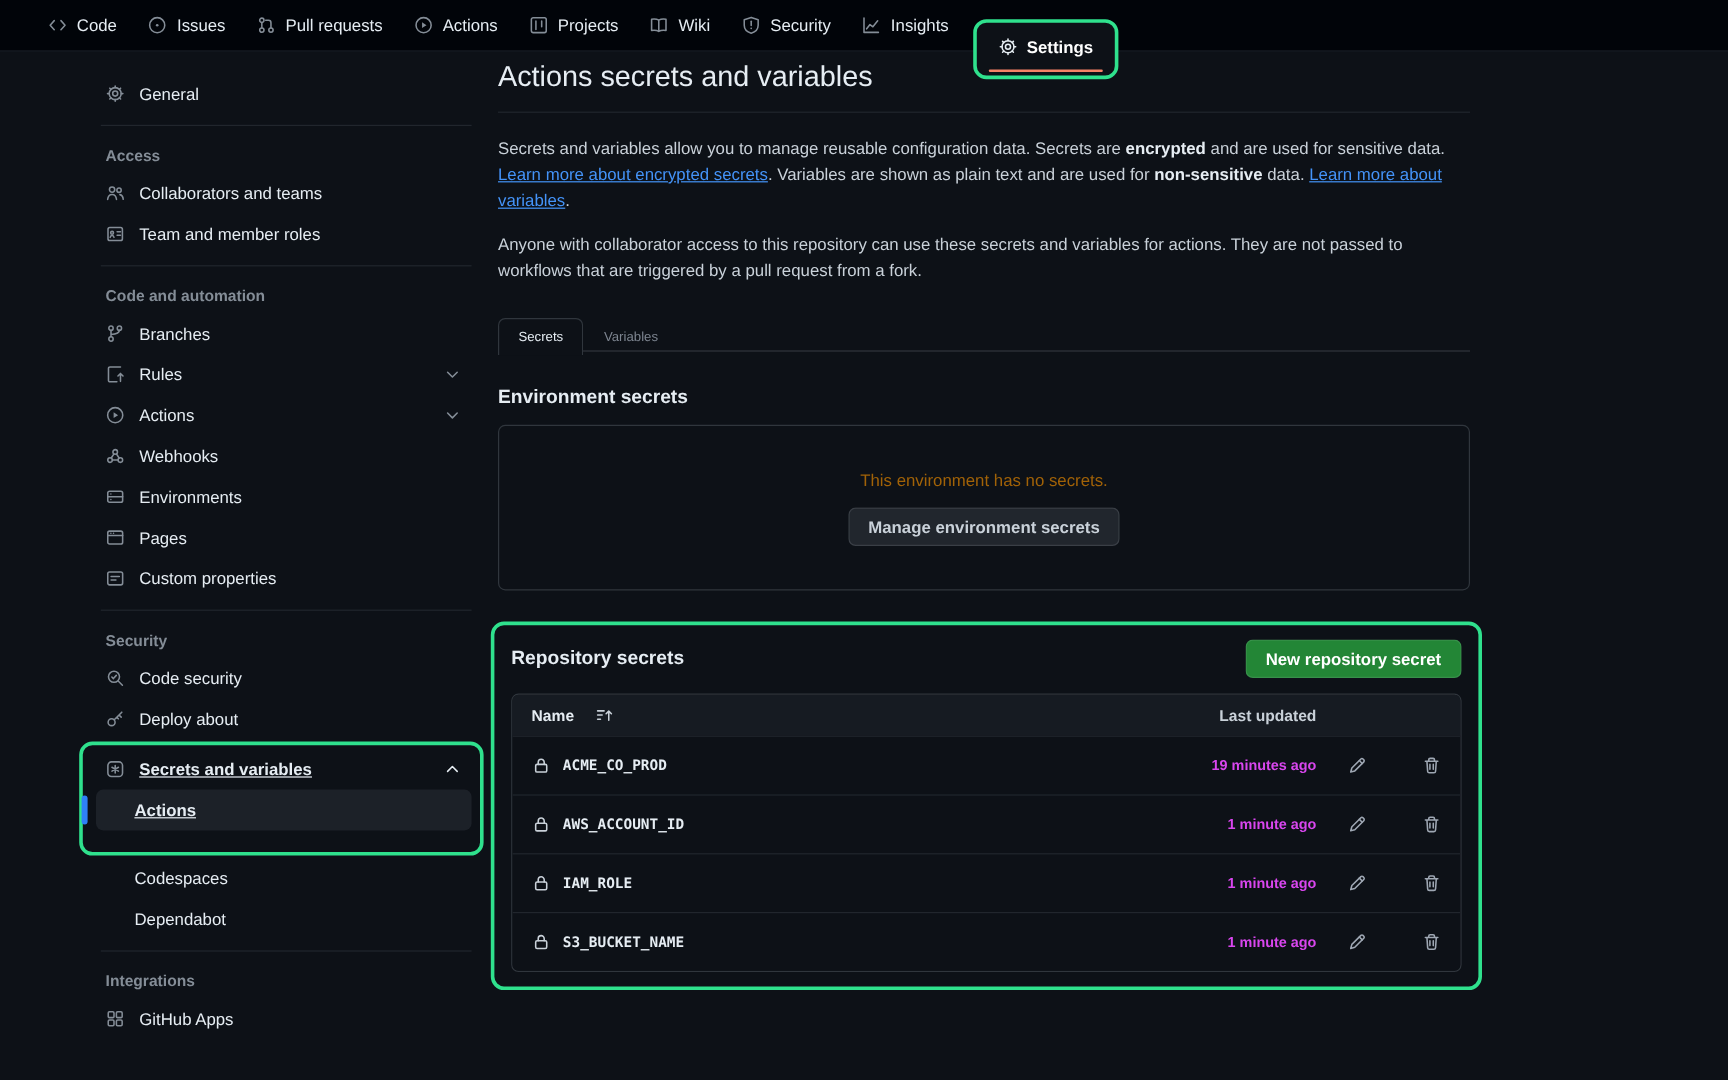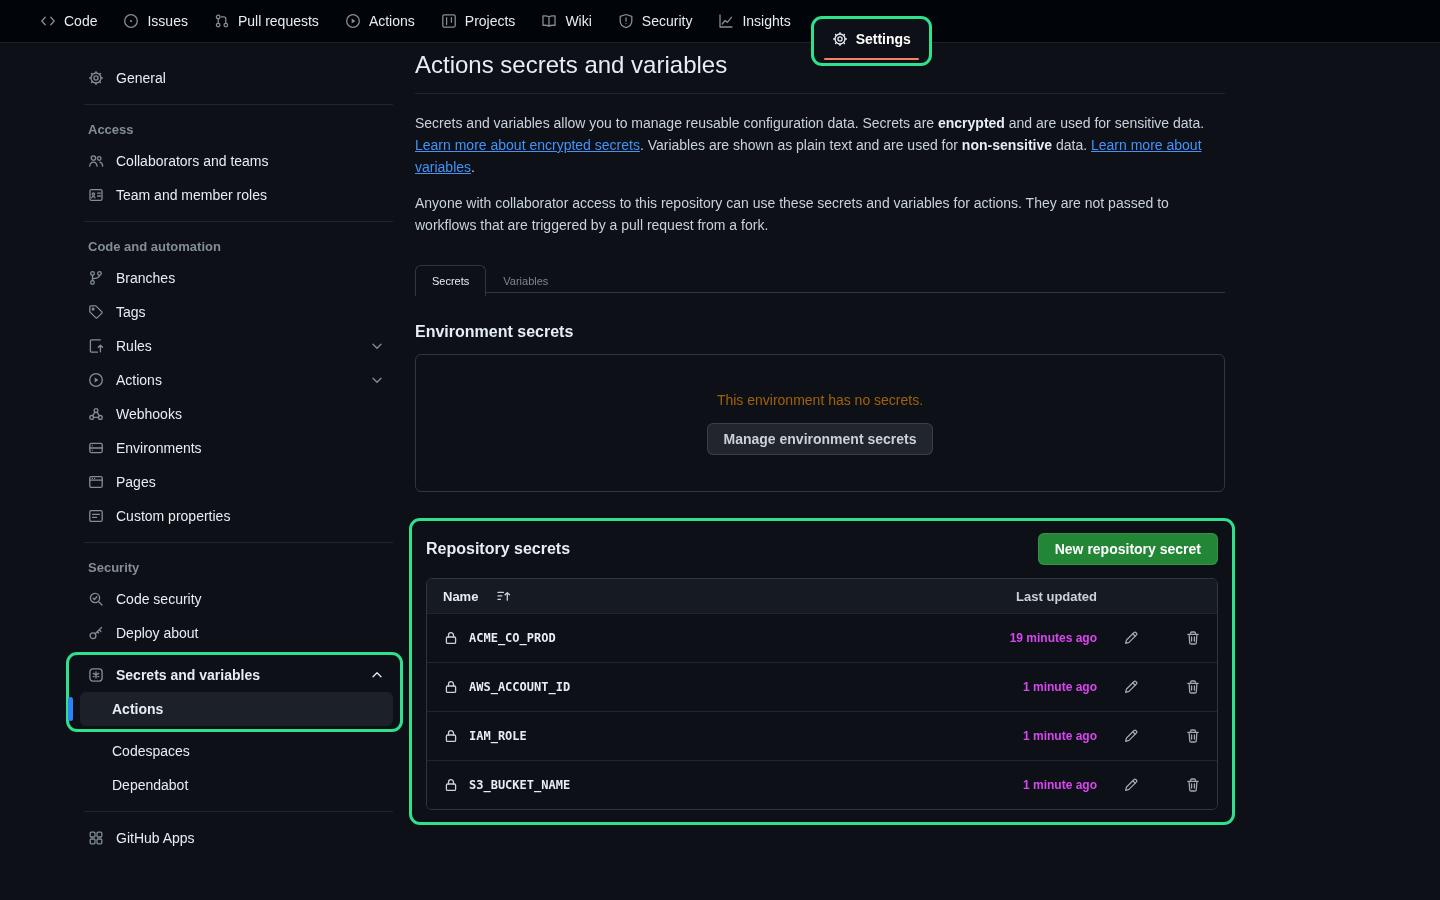--- a/index.html
+++ b/index.html
@@ -60,21 +60,21 @@
     content:""; position:absolute; left:-12px; top:5px; bottom:5px; width:5px;
     background:#2f81f7; border-radius:3px;
   }
   .side-divider { border:none; border-top:1px solid #21262d; margin:9px 0 9px 4px; }
   .side-title {
     font-size:13px; font-weight:bold; color:#848d97;
     padding:6px 8px; height:30px; display:flex; align-items:center;
   }
   .annotation-secrets {
     border:3px solid #2fe18d; border-radius:11px;
-    margin:2px -10px 2px -14px; padding:3px 7px 3px 11px;
+    margin:2px -10px 2px -14px; padding:3px 7px 18px 11px;text-decoration:underline;
   }
 
   
   main.content { width:810px; margin:0 0 0 22px; }
   h1.page-title { font-size:24px; font-weight:400; color:#e6edf3; padding:8px 0 14px 0; border-bottom:1px solid #21262d; }
   .intro { margin-top:18px; color:#c9d1d9; line-height:22px; }
   .intro b { color:#e6edf3; }
   .intro a { color:#4493f8; text-decoration:underline; cursor:pointer; }
   .intro p + p { margin-top:14px; }
 
@@ -270,29 +270,20 @@
   <div class="side-item">
     <span class="ic">
           <svg viewBox="0 0 16 16">
             <circle cx="4.5" cy="3.5" r="1.8"></circle>
             <circle cx="4.5" cy="12.5" r="1.8"></circle>
             <circle cx="11.5" cy="3.5" r="1.8"></circle>
             <path d="M4.5 5.3v5.4M11.5 5.3c0 2.6-2.6 3.2-7 3.4"></path>
           </svg>
         </span>
     <span>Branches</span>
-  </div>
-  <div class="side-item">
-    <span class="ic">
-          <svg viewBox="0 0 16 16">
-            <path d="M1.8 7.3V3a1.2 1.2 0 0 1 1.2-1.2h4.3c.32 0 .62.13.85.35l5.5 5.5a1.2 1.2 0 0 1 0 1.7l-4.3 4.3a1.2 1.2 0 0 1-1.7 0l-5.5-5.5a1.2 1.2 0 0 1-.35-.85Z"></path>
-            <circle cx="5.1" cy="5.1" r="0.9"></circle>
-          </svg>
-        </span>
-    <span>Tags</span>
   </div>
   <div class="side-item">
     <span class="ic">
           <svg viewBox="0 0 16 16">
             <path d="M9.4 14.2H3.6a1.2 1.2 0 0 1-1.2-1.2V3a1.2 1.2 0 0 1 1.2-1.2h8.8"></path>
             <path d="M12.4 13.8V7.2M10.3 9.3l2.1-2.1 2.1 2.1"></path>
           </svg>
         </span>
     <span>Rules</span>
     <span class="ic chev">
@@ -398,20 +389,21 @@
   </div>
 
   <div class="side-sub">
     <span>Codespaces</span>
   </div>
   <div class="side-sub">
     <span>Dependabot</span>
   </div>
   <hr class="side-divider">
 
+  <div class="side-title">Integrations</div>
   <div class="side-item">
     <span class="ic">
           <svg viewBox="0 0 16 16">
             <rect x="2.2" y="2.2" width="4.8" height="4.8" rx="1"></rect>
             <rect x="9" y="2.2" width="4.8" height="4.8" rx="1"></rect>
             <rect x="2.2" y="9" width="4.8" height="4.8" rx="1"></rect>
             <rect x="9" y="9" width="4.8" height="4.8" rx="1"></rect>
           </svg>
         </span>
     <span>GitHub Apps</span>

